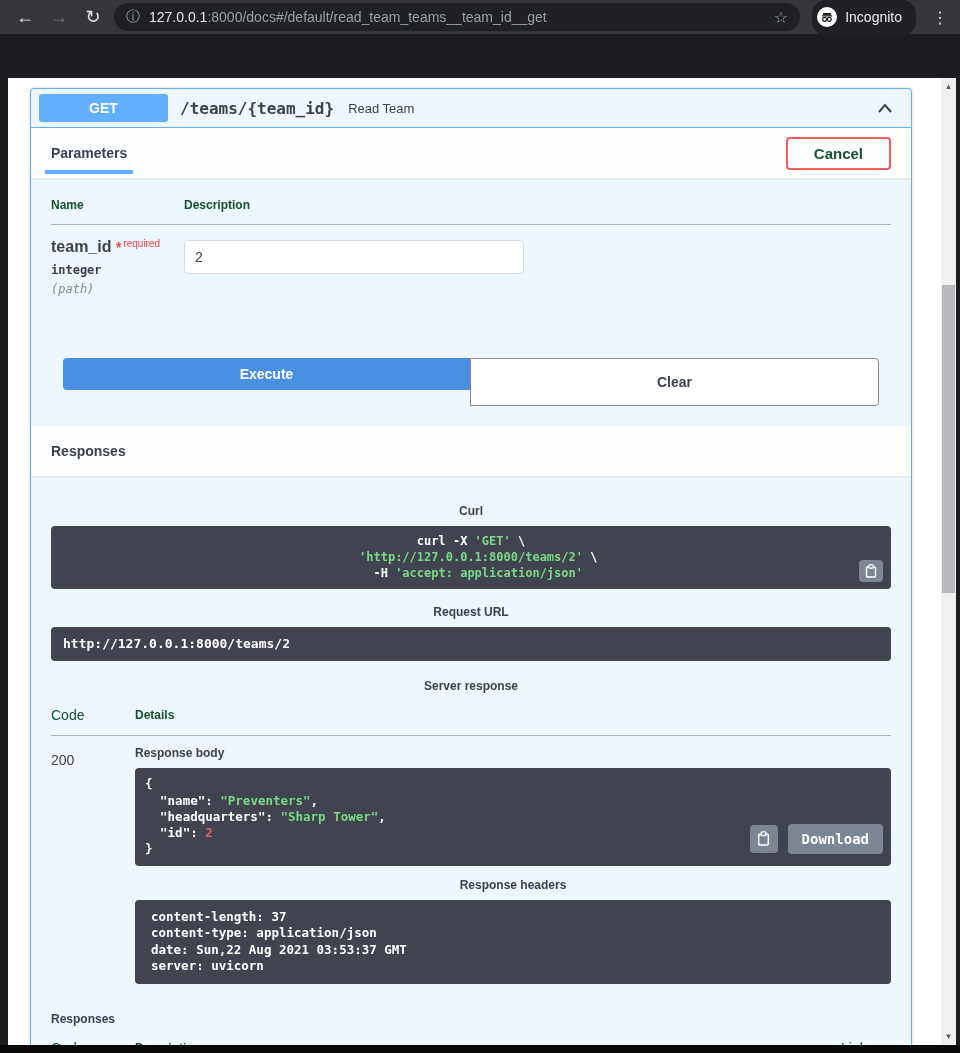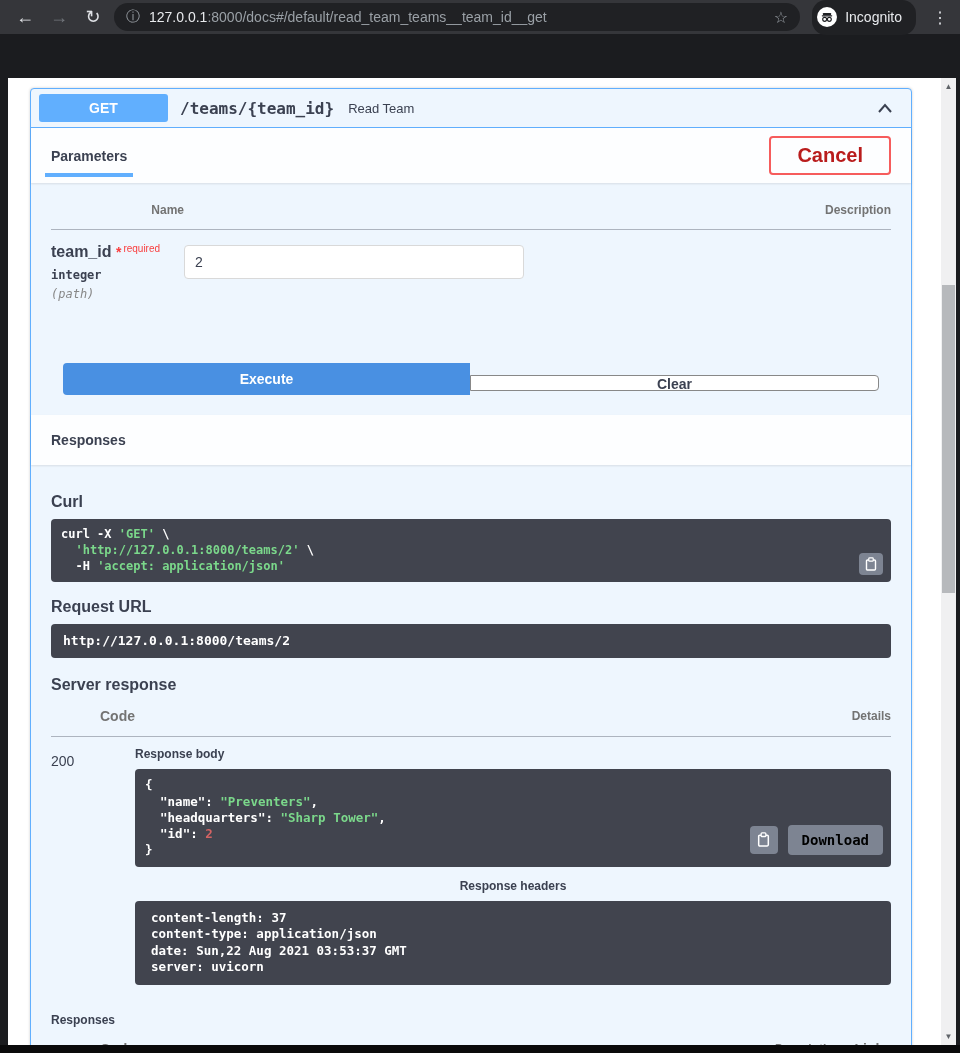--- a/index.html
+++ b/index.html
@@ -57,63 +57,63 @@
   .op-path { font-family:"DejaVu Sans Mono", monospace; font-weight:700; font-size:16px; color:#3b4151;
              margin-left:12px; }
   .op-summary { font-size:13px; color:#3b4151; margin-left:14px; flex:1; }
   .chevron { margin-right:8px; display:flex; }
 
   .section-header { display:flex; align-items:center; justify-content:space-between; min-height:50px;
                     padding:8px 20px; background:rgba(255,255,255,.85); box-shadow:0 1px 2px rgba(0,0,0,.1); }
   .tab-label { position:relative; font-size:14px; font-weight:700; color:#3b4151; }
   .tab-label:after { content:''; position:absolute; left:-6px; right:-6px; bottom:-13px; height:4px;
                      background:#61affe; }
-  .btn-cancel { background:transparent; border:2px solid #f65c5c; color:#b91c1c; font-weight:700;
-                font-size:20px; padding:6px 26px; border-radius:4px; font-family:inherit; }
+  .btn-cancel { background:transparent; border:2px solid #f65c5c; color:#14532d; font-weight:700;
+                font-size:15px; padding:6px 26px; border-radius:4px; font-family:inherit; }
 
   .params-area { padding:20px 20px 42px; }
   table { border-collapse:collapse; width:100%; }
-  th { text-align:right; color:#737373; padding-bottom:12px; border-bottom:1px solid rgba(59,65,81,.2);margin-top:7px; }
+  th { text-align:left; color:#14532d; padding-bottom:12px; border-bottom:1px solid rgba(59,65,81,.2);margin-top:7px; }
   .th-sm { font-size:12px; font-weight:700; }
-  .th-lg { font-size:14px; font-weight:700; }
+  .th-lg { font-size:14px; font-weight:400; }
   .col-name { width:133px; }
   .col-code { width:84px; }
   td { vertical-align:top; }
   .param-cell { padding-top:13px; }
   .param-name { font-size:16px; font-weight:700; color:#3b4151; }
   .req-star { color:#f93e3e; font-weight:700; font-size:14px; }
   .req-label { color:#f93e3e; font-size:10px; position:relative; top:-5px; margin-left:2px; }
   .param-type { font-family:"DejaVu Sans Mono", monospace; font-weight:700; font-size:12px; margin-top:7px; }
   .param-in { font-family:"DejaVu Sans Mono", monospace; font-style:italic; font-size:12px; color:#888;
               margin-top:5px; }
   .param-input { width:340px; height:34px; border:1px solid #d9d9d9; border-radius:4px; padding:0 10px;
                  font-size:14px; color:#3b4151; background:#fff; margin-top:2px; font-family:inherit; }
 
   .execute-wrapper { padding:20px 32px; display:flex; }
   .btn-execute { flex:1; background:#4990e2; color:#fff; border:none; font-weight:600; font-size:14px;
                  height:32px; border-radius:4px 0 0 4px; font-family:inherit; }
   .btn-clear { flex:1; background:#fff; border:1px solid #888; color:#3b4151; font-weight:600;
-               font-size:14px; height:16px; border-radius:0 4px 4px 0; font-family:inherit;margin-top:12px; }
+               font-size:14px; height:48px; border-radius:0 4px 4px 0; font-family:inherit; }
 
   .responses-title { font-size:14px; font-weight:700; color:#3b4151; }
   .responses-inner { padding:28px 20px 20px; }
-  .blk-label { font-size:16px; font-weight:700; color:#3b4151; margin-bottom:8px; }
+  .blk-label { font-size:12px; font-weight:700; color:#3b4151; margin-bottom:8px;text-align:center; }
   pre.code { background:#41444e; border-radius:4px; color:#fff; font-family:"DejaVu Sans Mono", monospace;
              font-weight:600; position:relative; }
-  .curl-block { font-size:12px; line-height:1.35; padding:7px 10px; margin-bottom:16px; }
+  .curl-block { font-size:12px; line-height:1.35; padding:7px 10px; margin-bottom:16px;text-align:center; }
   .url-block  { font-size:13px; line-height:1.3; padding:9px 12px; margin-bottom:18px; }
   .body-block { font-size:12.5px; line-height:1.3; padding:8px 10px; margin-bottom:8px; }
   .headers-block { font-size:12.5px; line-height:1.32; padding:9px 16px; margin-bottom:16px; }
   .tk-plain { color:#fff; } .tk-key { color:#fff; }
   .tk-string { color:#7bd88b; } .tk-number { color:#d36363; }
   .copy-btn { position:absolute; right:8px; bottom:7px; width:24px; height:22px; background:#7d8492;
               border:none; border-radius:4px; display:flex; align-items:center; justify-content:center; }
   .body-actions { position:absolute; right:8px; bottom:12px; display:flex; gap:10px; align-items:center; }
   .body-actions .copy-btn { position:static; width:28px; height:28px; }
-  .btn-download { background:#7d8492; color:#000000; border:none; border-radius:4px; font-weight:700;
+  .btn-download { background:#7d8492; color:#ffffff; border:none; border-radius:4px; font-weight:700;
                   font-size:14px; padding:7px 14px; font-family:inherit; }
 
   .srv-label { margin-top:18px; margin-bottom:14px; }
   .code-cell { font-size:14px; padding-top:16px; }
   .rb-label { font-size:12px; font-weight:600; padding:10px 0 8px; }
   .hd-label { font-size:12px; font-weight:600; padding:4px 0 8px;text-align:center; }
   .doc-label { font-size:12px; font-weight:700; margin:12px 0 14px; }
   .col-links { width:50px; }
 </style>
 </head>

